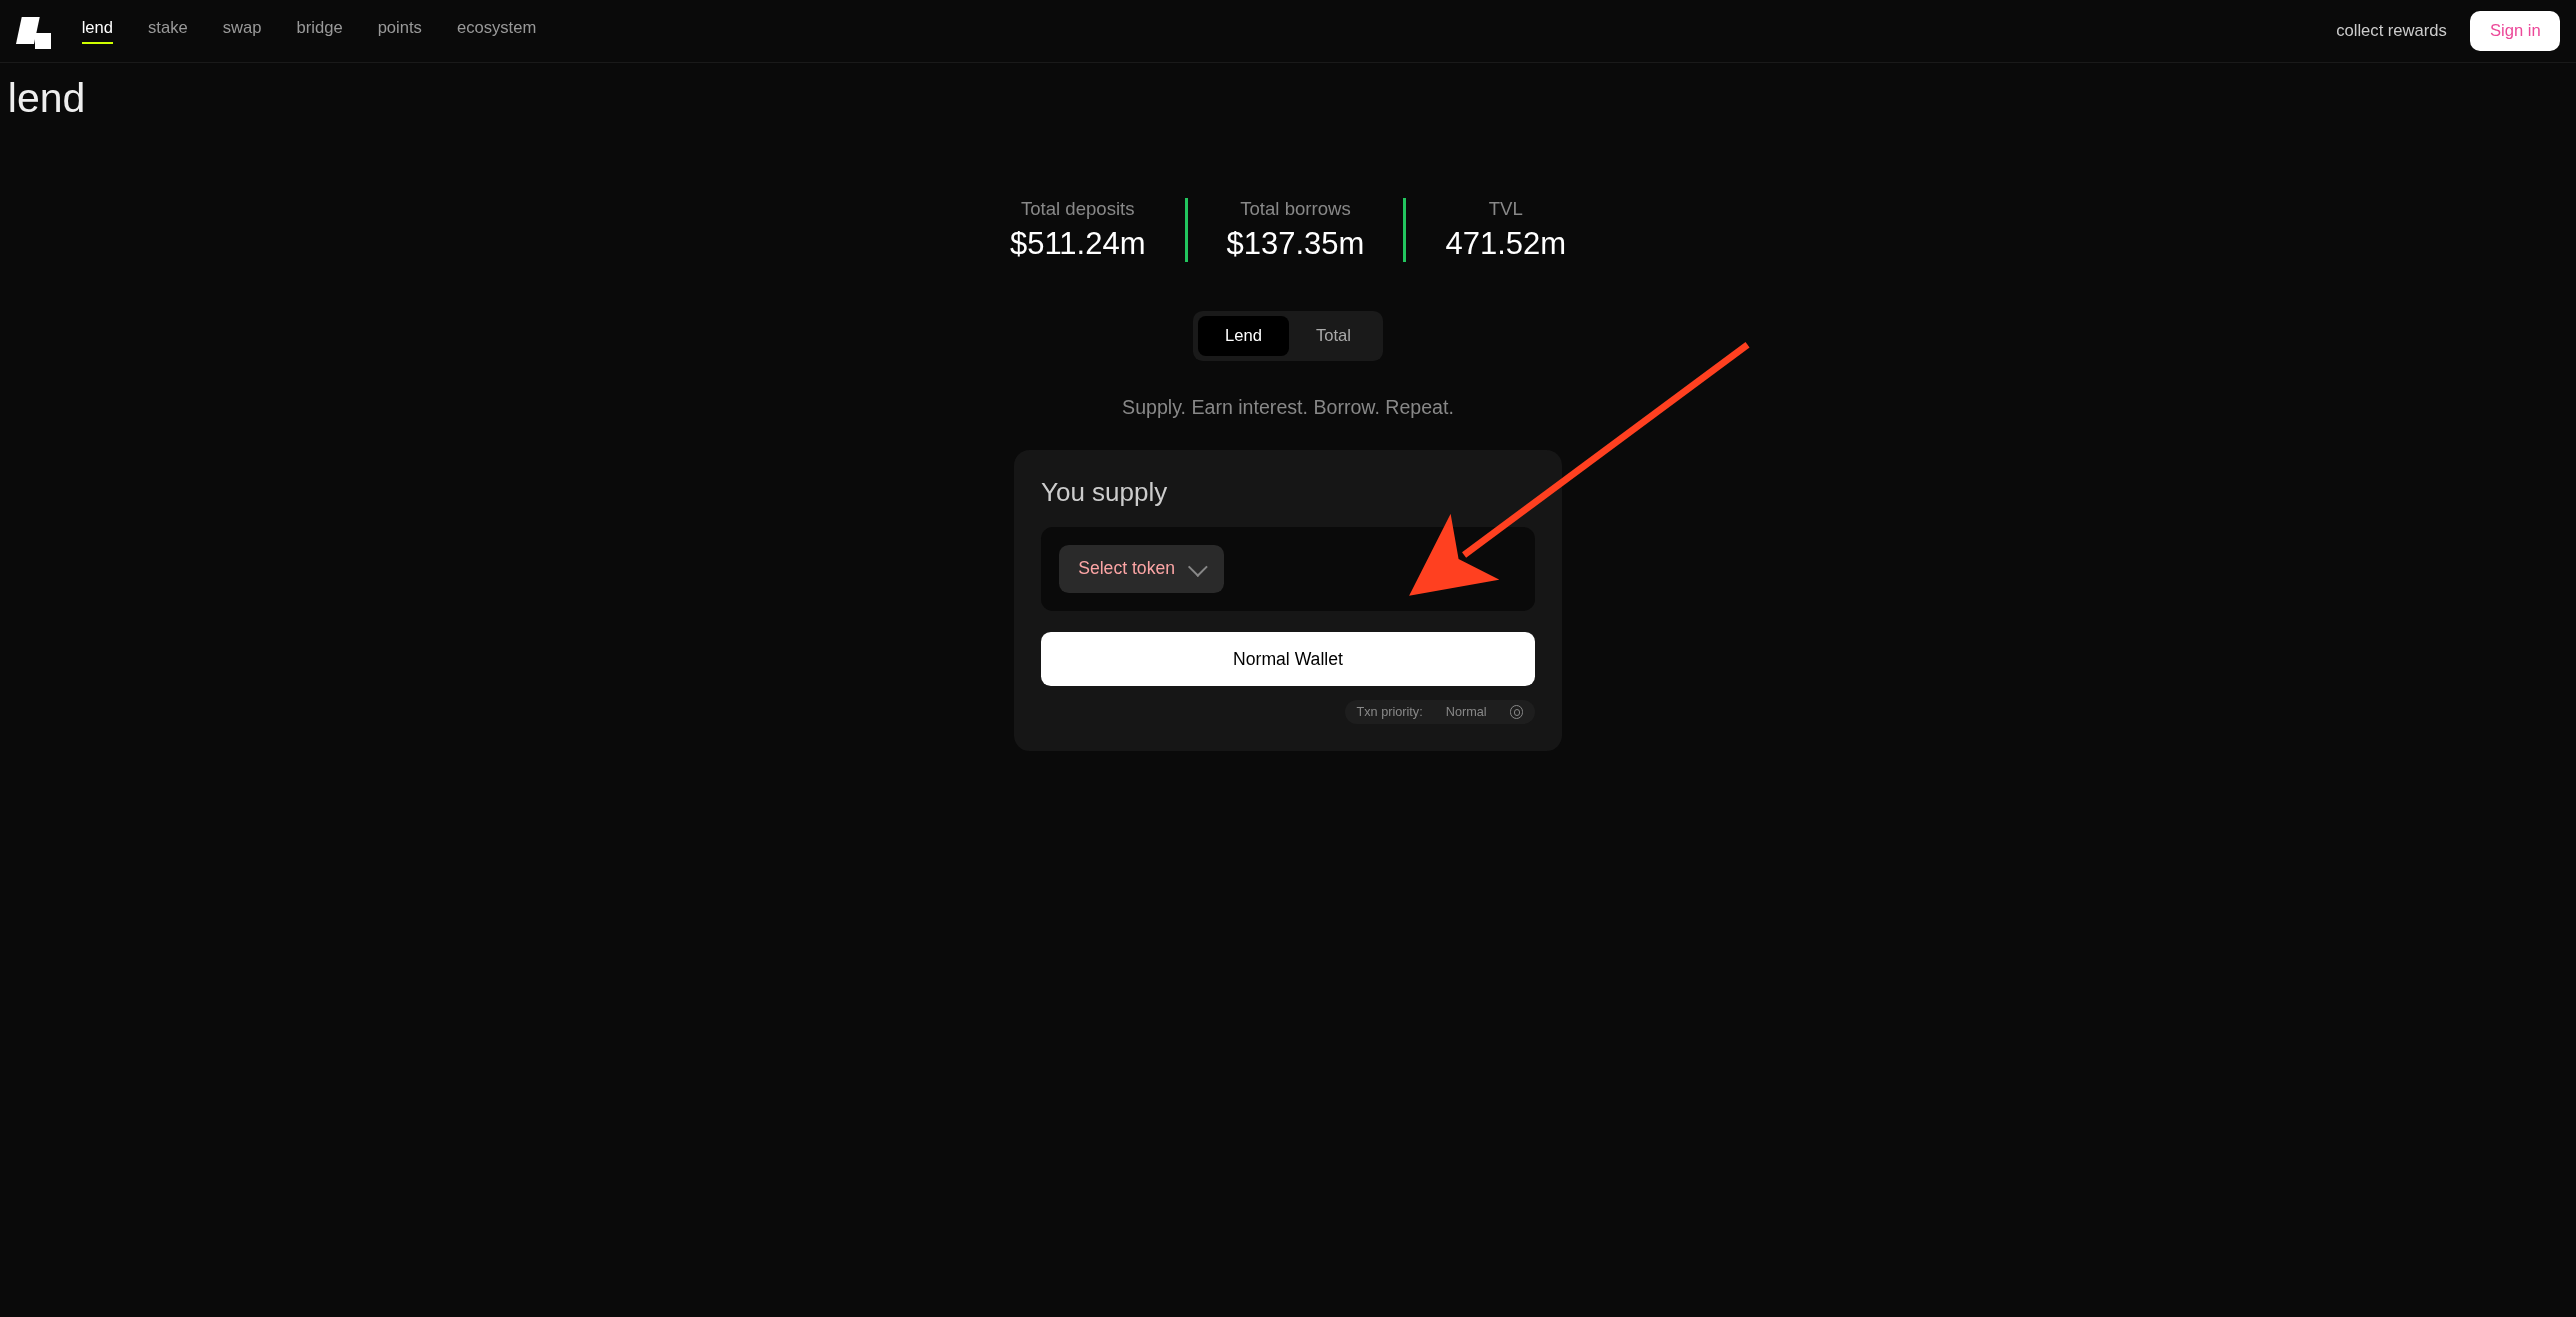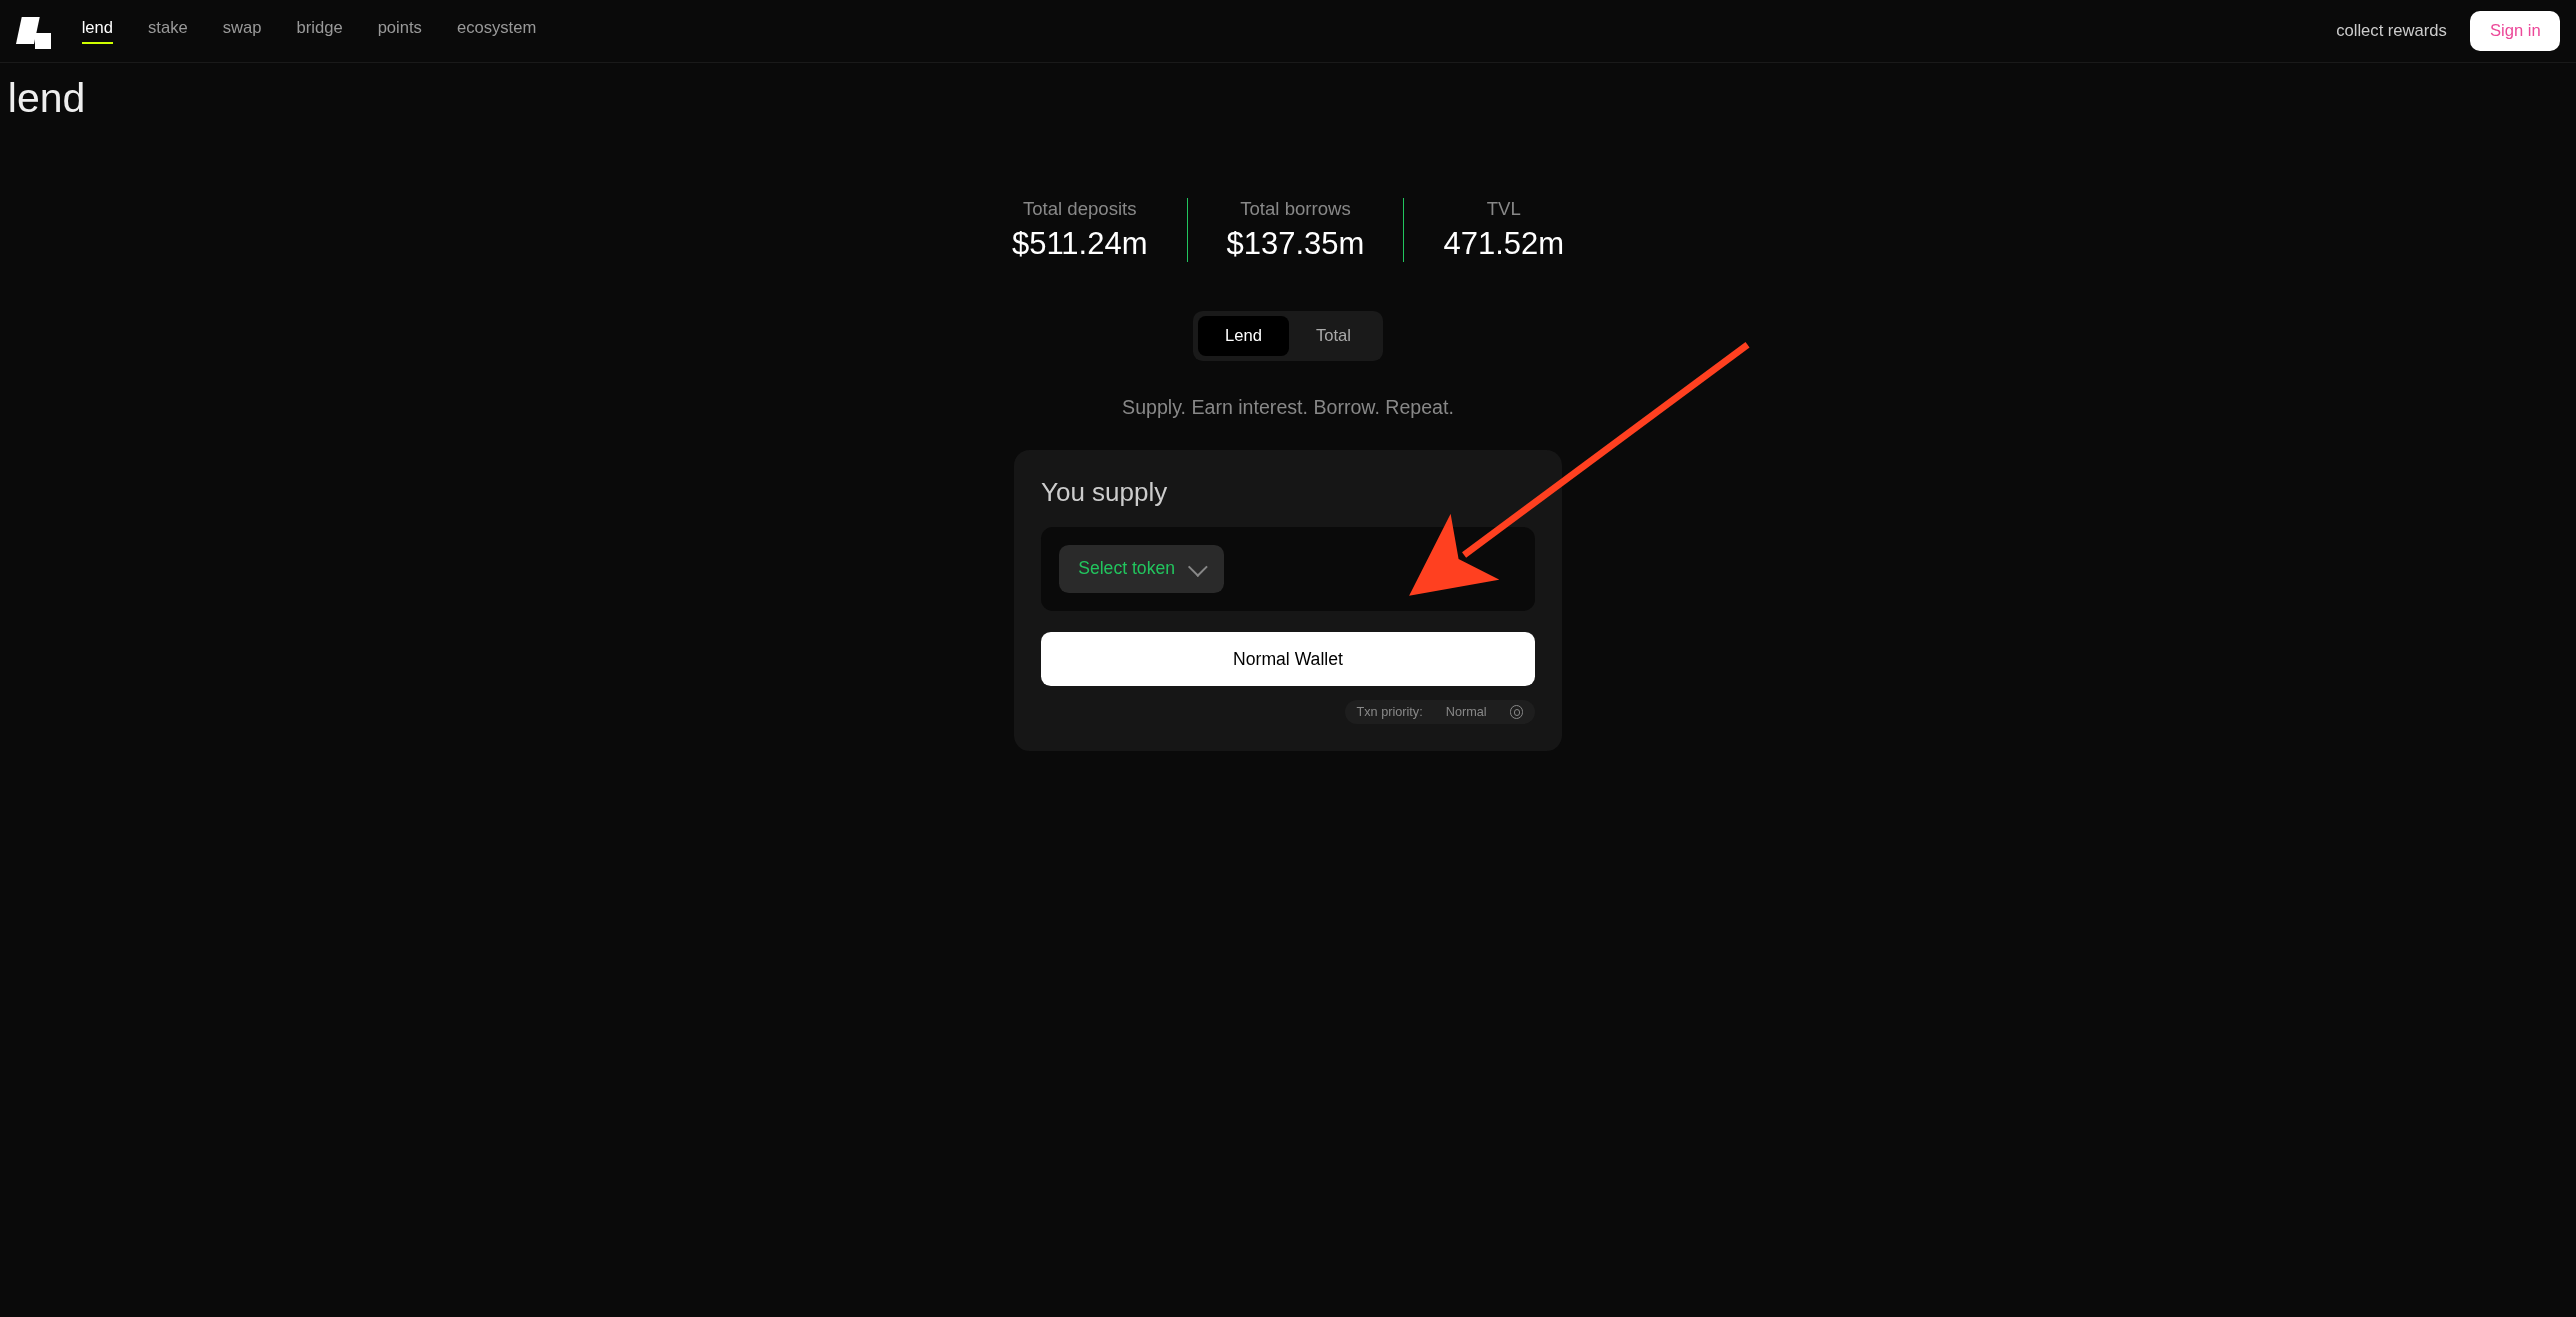--- a/index.html
+++ b/index.html
@@ -97,21 +97,21 @@
     .stats {
       display: flex;
       gap: 0;
       margin-bottom: 49px;
     }
     .stat {
       text-align: center;
       padding: 0 39px;
     }
     .stat:not(:last-child) {
-      border-right: 1px solid #22c55e;
+      border-right: 3px solid #22c55e;
     }
     .stat-label {
       color: #888;
       font-size: 18.6px;
       margin-bottom: 5.9px;
     }
     .stat-value {
       color: #fff;
       font-size: 31px;
       font-weight: 500;
@@ -160,21 +160,21 @@
     }
     .select-token {
       background: #2a2a2a;
       border-radius: 9.8px;
       padding: 13.7px 19.6px;
       display: flex;
       align-items: center;
       gap: 15.7px;
       cursor: pointer;
       font-size: 17.6px;
-      color: #22c55e;
+      color: #fca5a5;
     }
     .chevron {
       width: 13.7px;
       height: 13.7px;
       border-right: 2px solid #888;
       border-bottom: 2px solid #888;
       transform: rotate(45deg);
       margin-top: -3.9px;
     }
     .connect-btn {

